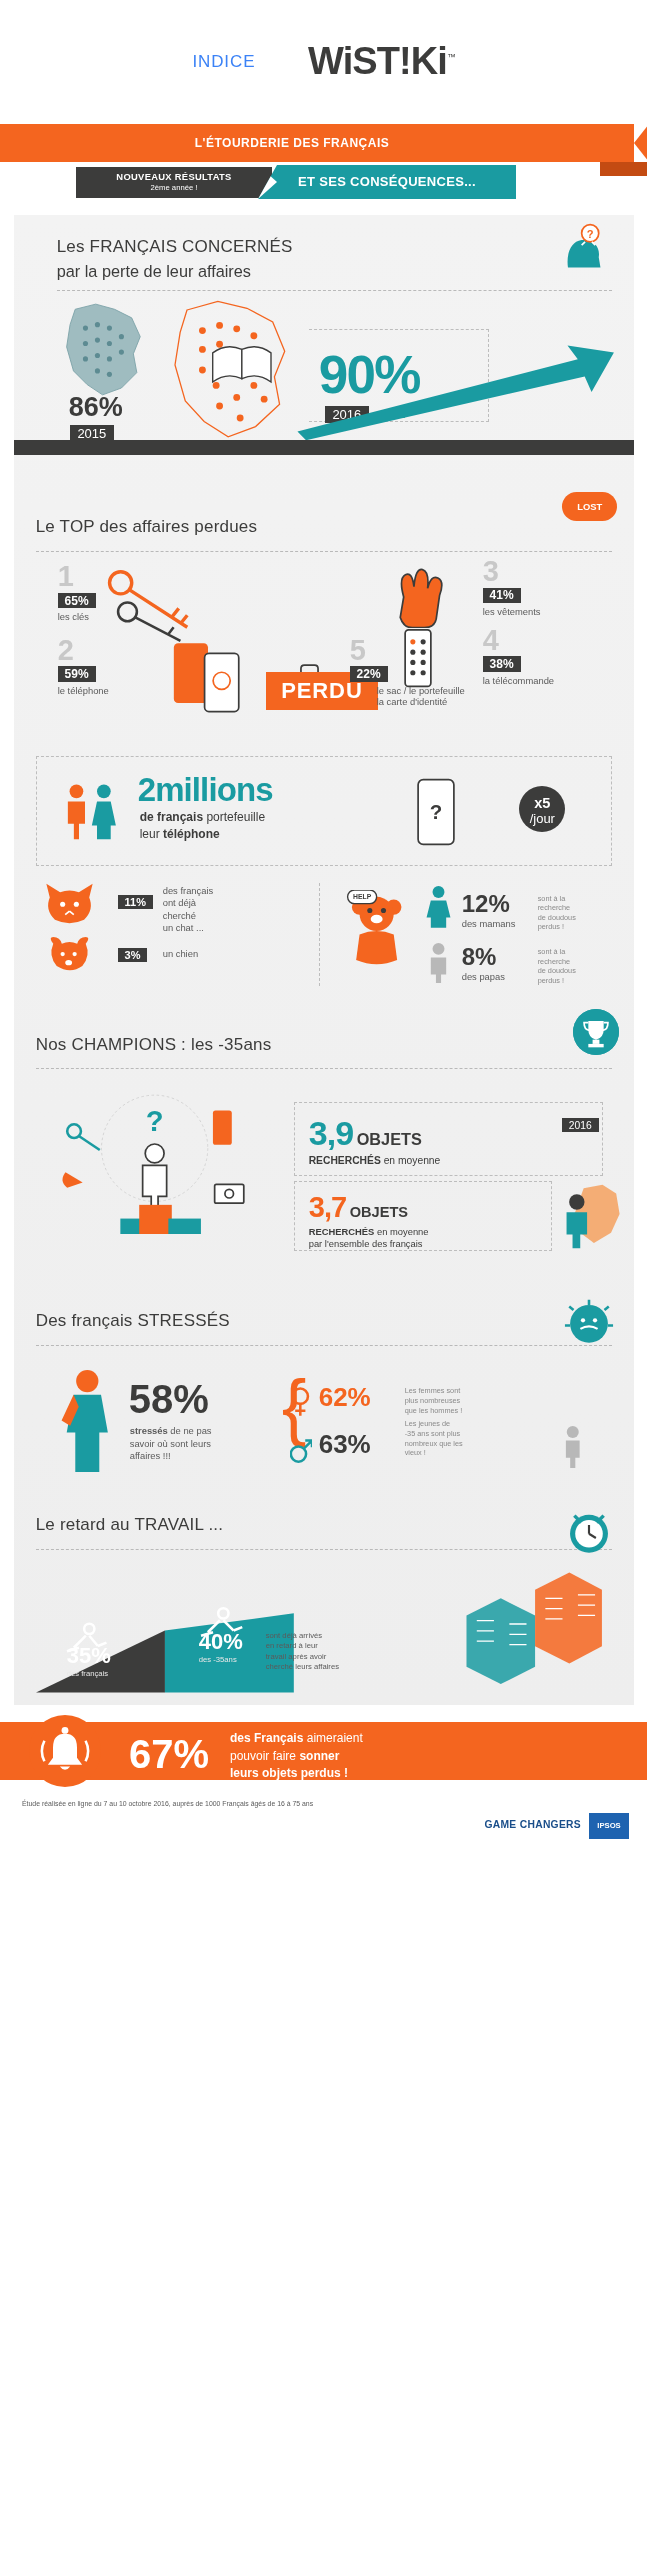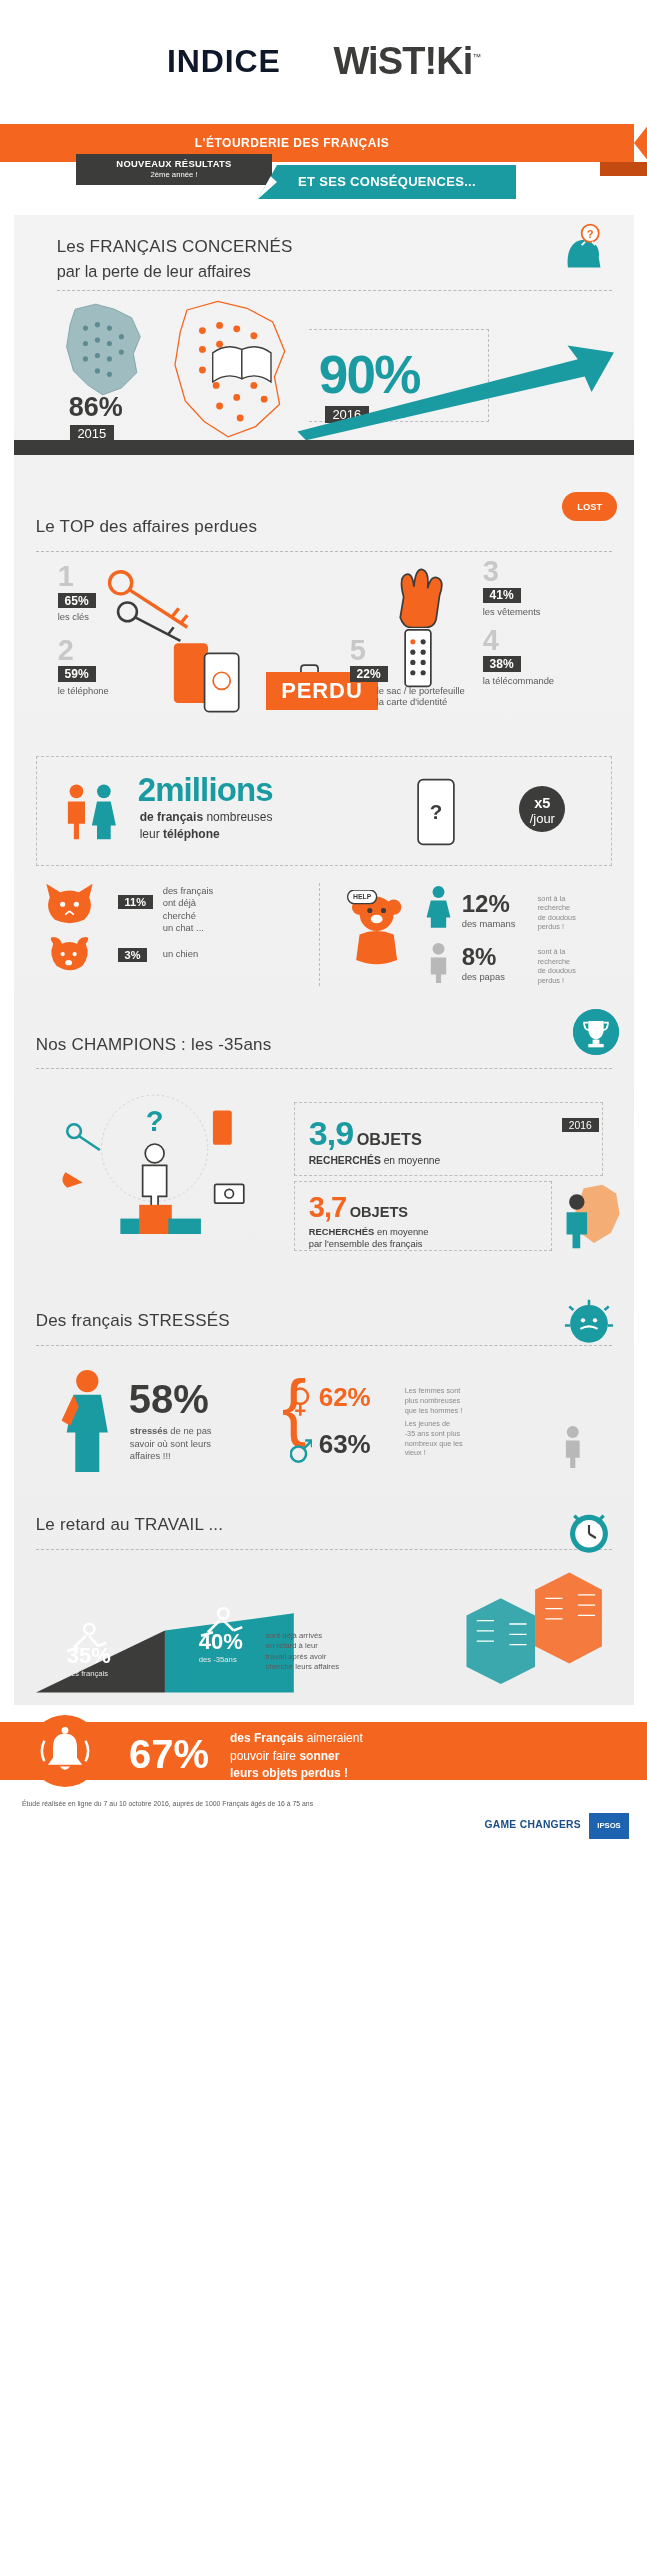--- a/index.html
+++ b/index.html
@@ -21,24 +21,24 @@
   
   .logo-wrap {
     padding: 40px 0 22px 0;
     text-align: center;
   }
   .logo-line {
     display: inline-block;
     white-space: nowrap;
   }
   .logo-indice {
-    font-size: 32px;
-    font-weight: bold;
+    font-size: 17px;
+    font-weight: normal;
     letter-spacing: 0.9px;
-    color: #0f172a;
+    color: #3b82f6;
     vertical-align: middle;
     margin-right: 8.6px;
   }
   .logo-wistiki {
     font-size: 38px;
     font-weight: bold;
     letter-spacing: -0.9px;
     color: #3c3c3b;
     vertical-align: middle;
     position: relative;
@@ -79,21 +79,21 @@
     letter-spacing: 0.5px;
   }
   .ribbon-fold {
     position: absolute;
     right: 0; top: 50px;
     width: 48px; height: 13.7px;
     background: #c34b12;
   }
   .ribbon-dark {
     position: absolute;
-    left: 76px; top: 42px;
+    left: 76px; top: 55px;
     width: 196px; height: 31px;
     background: #3c3c3b;
     color: #ffffff;
   }
   .ribbon-dark .l1 {
     font-size: 9.4px; font-weight: bold; letter-spacing: 0.3px;
     text-align: center; padding-top: 4.3px;
   }
   .ribbon-dark .l2 {
     font-size: 7.7px; text-align: center; padding-top: 0.9px;
@@ -522,21 +522,21 @@
       <div style="position:absolute;left:22px;top:24px;">
         <svg width="64" height="60" viewBox="0 0 74 70">
           <circle cx="20" cy="12" r="8" fill="#f4651f"></circle>
           <path d="M10 24 h20 v26 h-7 v18 h-6 v-18 h-7 Z" fill="#f4651f"></path>
           <circle cx="52" cy="12" r="8" fill="#1a9ba1"></circle>
           <path d="M44 24 h16 l6 28 h-6 v16 h-16 v-16 h-6 Z" fill="#1a9ba1"></path>
         </svg>
       </div>
       <div class="m-big">2millions</div>
       <div class="m-l1">
-        <b>de français</b><span> nombreuses</span>
+        <b>de français</b><span> portefeuille</span>
       </div>
       <div class="m-l2">
         <span>leur </span><b>téléphone</b>
       </div>
       <div style="position:absolute;left:376px;top:19px;">
         <svg width="46" height="72" viewBox="0 0 54 84">
           <rect x="6" y="4" width="42" height="76" rx="6" fill="#fff" stroke="#3c3c3b" stroke-width="2"></rect>
           <text x="27" y="50" font-size="24" font-weight="bold" fill="#3c3c3b" text-anchor="middle" font-family="Liberation Sans">?</text>
         </svg>
       </div>

